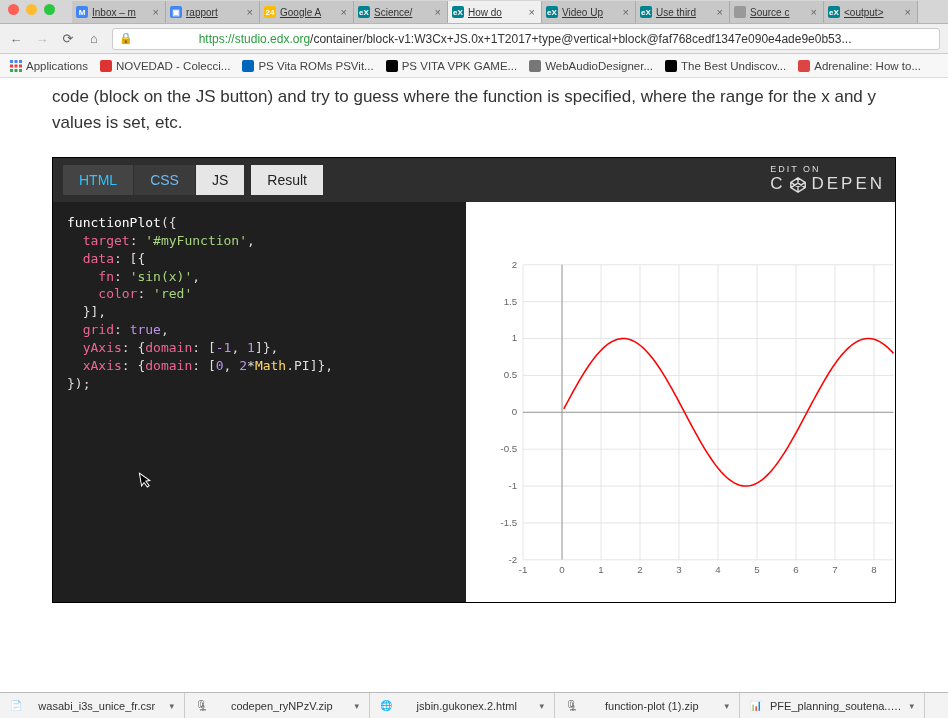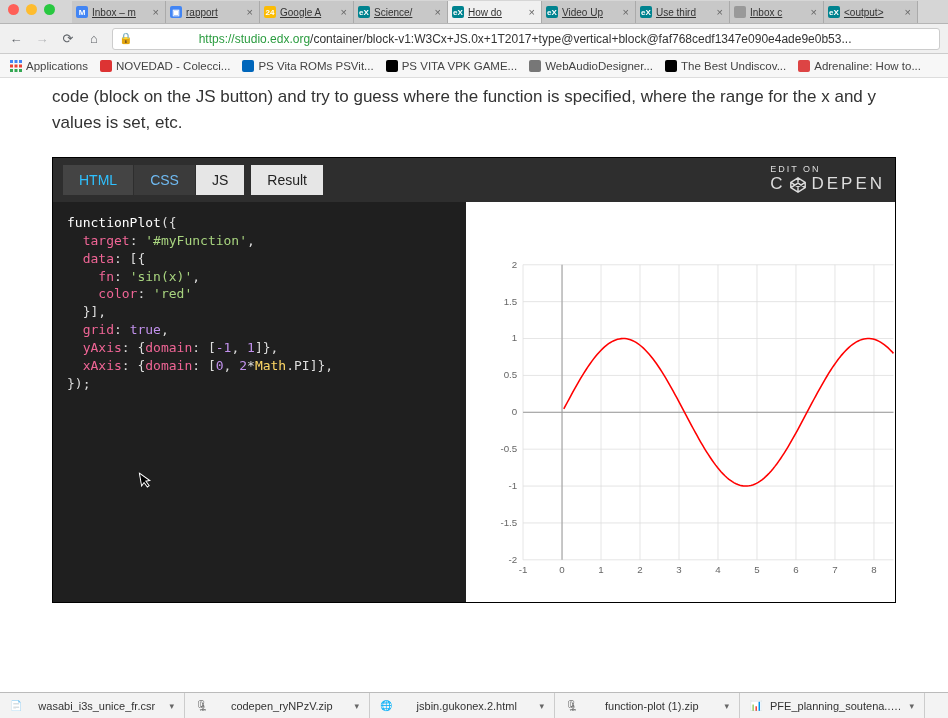--- a/index.html
+++ b/index.html
@@ -279,21 +279,21 @@
                  <span class="tab-label">Video Up</span>
                  <span class="tab-close">×</span>
     </div>
     <div class="tab">
       <span class="tab-fav" style="background:#00838f">eX</span>
                  <span class="tab-label">Use third</span>
                  <span class="tab-close">×</span>
     </div>
     <div class="tab">
       <span class="tab-fav" style="background:#999"></span>
-                 <span class="tab-label">Inbox c</span>
+                 <span class="tab-label">Source c</span>
                  <span class="tab-close">×</span>
     </div>
     <div class="tab">
       <span class="tab-fav" style="background:#00838f">eX</span>
                  <span class="tab-label">&lt;output&gt;</span>
                  <span class="tab-close">×</span>
     </div>
   </div>
 
 <div class="addr-row">

